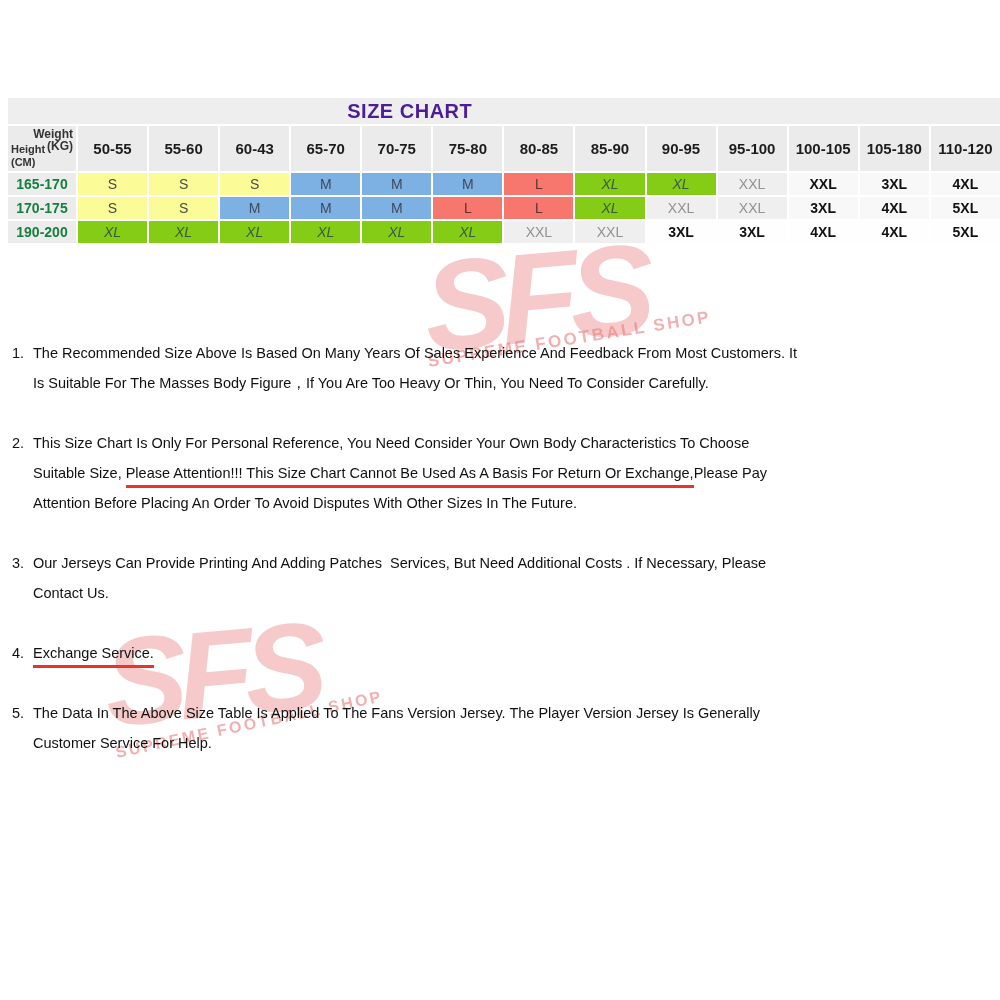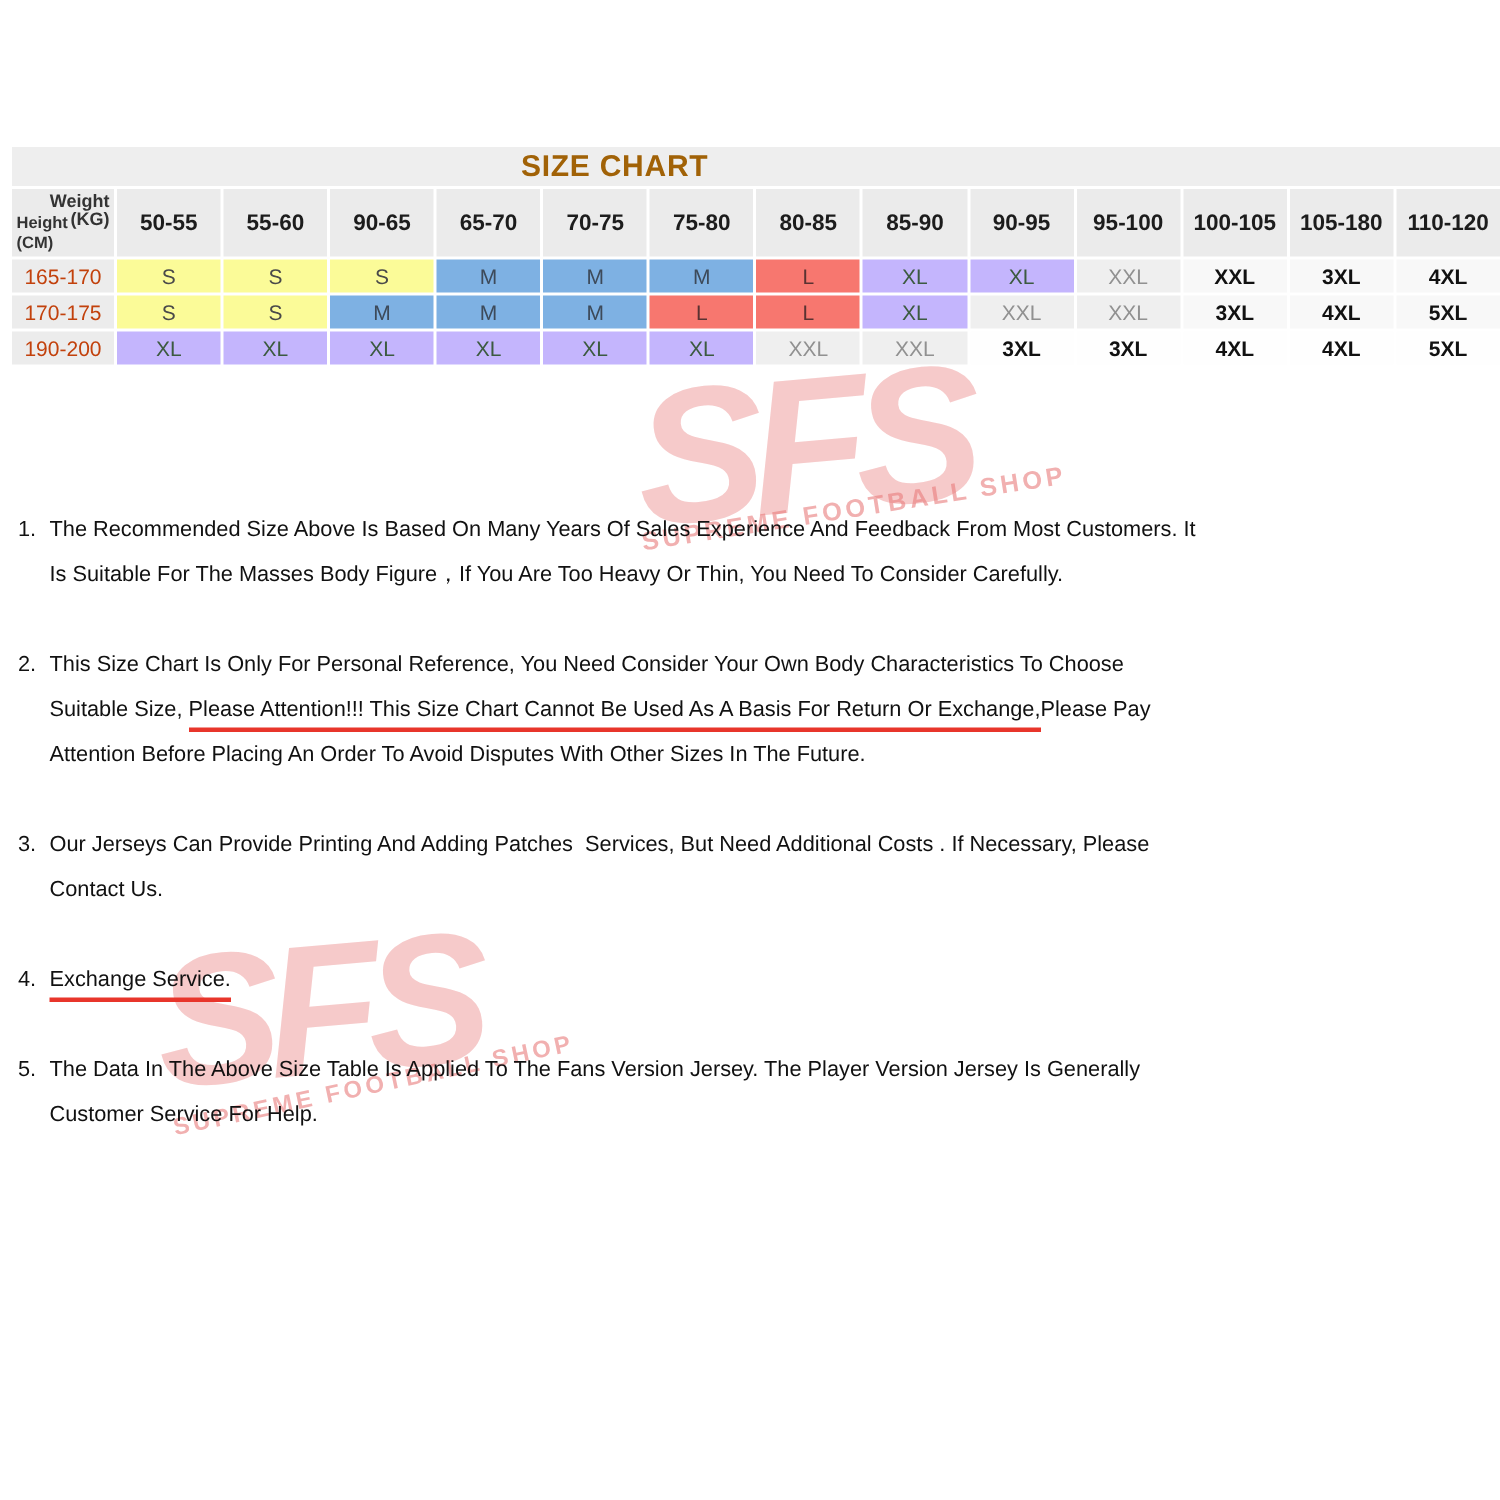--- a/index.html
+++ b/index.html
@@ -3,40 +3,40 @@
 <meta charset="utf-8">
 <style>
   html,body{margin:0;padding:0;background:#fff;}
   .page{position:relative;width:1000px;height:1000px;background:#fff;overflow:hidden;
         font-family:"Liberation Sans",sans-serif;}
 
   
   .table-wrap{position:absolute;left:8px;top:98px;width:992px;z-index:1;}
   .title-bar{background:#EEEEEE;height:26px;position:relative;}
   .title-bar .title{position:absolute;left:0;top:2px;width:81%;text-align:center;
-        font-size:20px;font-weight:bold;color:#a16207;letter-spacing:.5px;}
+        font-size:20px;font-weight:bold;color:#4c1d95;letter-spacing:.5px;}
   table.size{border-collapse:separate;border-spacing:2px;table-layout:fixed;
         width:calc(100% + 4px);margin-left:-2px;}
   table.size th,table.size td{text-align:center;vertical-align:middle;padding:0;overflow:hidden;}
   table.size th{background:#EBEBEB;height:45px;font-size:15px;color:#1c1c1c;font-weight:bold;}
   table.size td{height:22px;font-size:14px;}
-  td.rowh{background:#ECECEC;font-weight:normal;font-size:16px;color:#c2410c;}
+  td.rowh{background:#ECECEC;font-weight:bold;font-size:16px;color:#15803d;}
   th.corner{position:relative;font-weight:normal;
         background-color:#EBEBEB;
         background-image:linear-gradient(to bottom right,
           transparent calc(50% - 1px),#b5b5b5 calc(50% - 1px),
           #b5b5b5 calc(50% + 1px),transparent calc(50% + 1px));}
   .cw{position:absolute;right:3px;top:2px;font-size:12px;line-height:12px;
       font-weight:bold;color:#333;text-align:right;}
   .ch{position:absolute;left:3px;bottom:2px;font-size:11px;line-height:13px;
       font-weight:bold;color:#333;text-align:left;}
   .c-y{background:#FBFB98;color:#4a4a4a;}
   .c-b{background:#7EB1E3;color:#3d4a5a;}
   .c-r{background:#F7776F;color:#5a3232;}
-  .c-g{background:#c4b5fd;color:#3c5a40;}
+  .c-g{background:#84cc16;color:#3c5a40;font-style:italic;}
   .c-p{background:#EFEFEF;color:#919191;}
   .c-pb{background:#F8F8F8;color:#111;font-weight:bold;}
   .c-wb{background:#FEFEFE;color:#111;font-weight:bold;}
 
   
   .notes{position:absolute;left:12px;top:338px;width:980px;z-index:3;}
   .note{position:relative;padding-left:21px;margin-bottom:30px;color:#111;font-size:14.5px;}
   .note-num{position:absolute;left:0;top:0;line-height:30px;}
   .note-line{line-height:30px;white-space:pre-wrap;}
   .redline{border-bottom:3px solid #E8352B;padding-bottom:4px;text-align:center;}
@@ -85,21 +85,21 @@
                 <div>Weight</div>
                 <div>(KG)</div>
               </div>
               <div class="ch">
                 <div>Height</div>
                 <div>(CM)</div>
               </div>
             </th>
             <th>50-55</th>
             <th>55-60</th>
-            <th>90-65</th>
+            <th>60-43</th>
             <th>65-70</th>
             <th>70-75</th>
             <th>75-80</th>
             <th>80-85</th>
             <th>85-90</th>
             <th>90-95</th>
             <th>95-100</th>
             <th>100-105</th>
             <th>105-180</th>
             <th>110-120</th>

